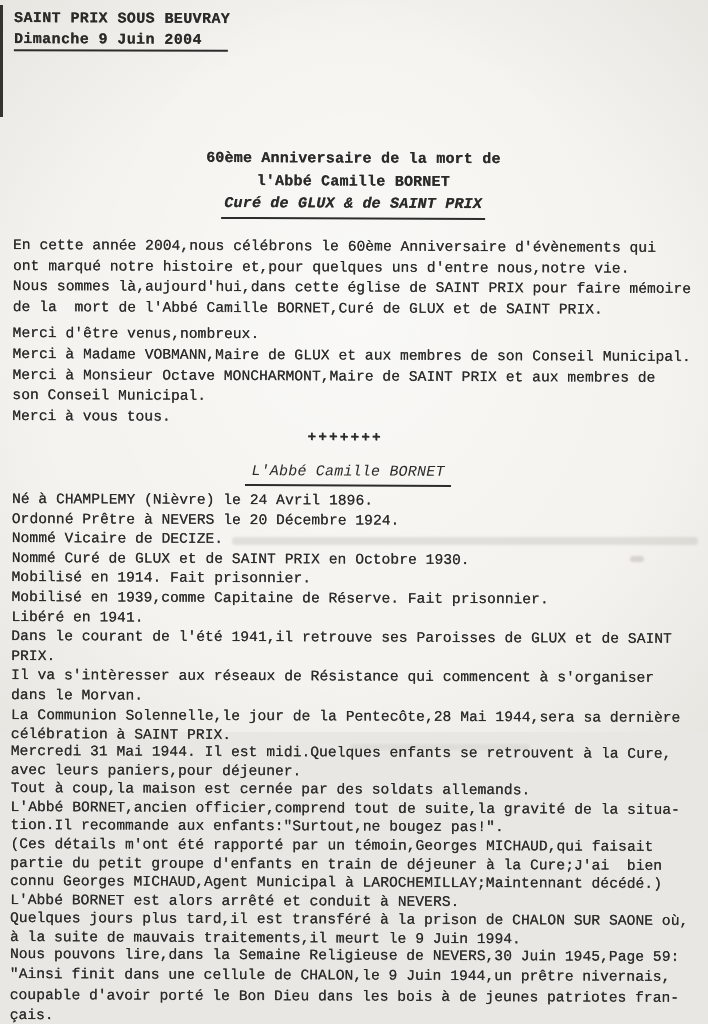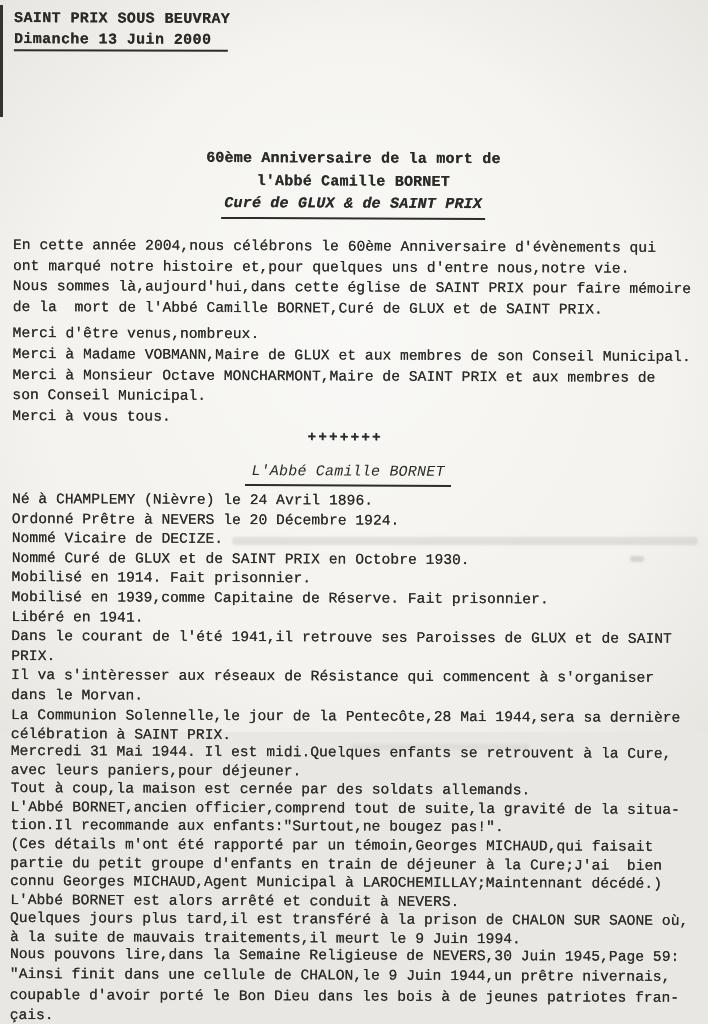--- a/index.html
+++ b/index.html
@@ -134,21 +134,21 @@
 <div class="sheet">
   <div class="edge-mark"></div>
   <div class="smudge s1"></div>
   <div class="smudge s2"></div>
   <div class="smudge s3"></div>
 
   <div class="content">
 
     <div id="doc-header">
       <div class="tline">SAINT PRIX SOUS BEUVRAY</div>
-      <div class="tline">Dimanche 13 Juin 2000</div>
+      <div class="tline">Dimanche 9 Juin 2004</div>
     </div>
     <div id="header-rule"></div>
 
     <div id="doc-title">
       <div class="tline">60ème Anniversaire de la mort de</div>
       <div class="tline">l'Abbé Camille BORNET</div>
       <div class="tline"><span class="underlined">Curé de GLUX &amp; de SAINT PRIX</span></div>
     </div>
 
     <div id="intro" class="block">

